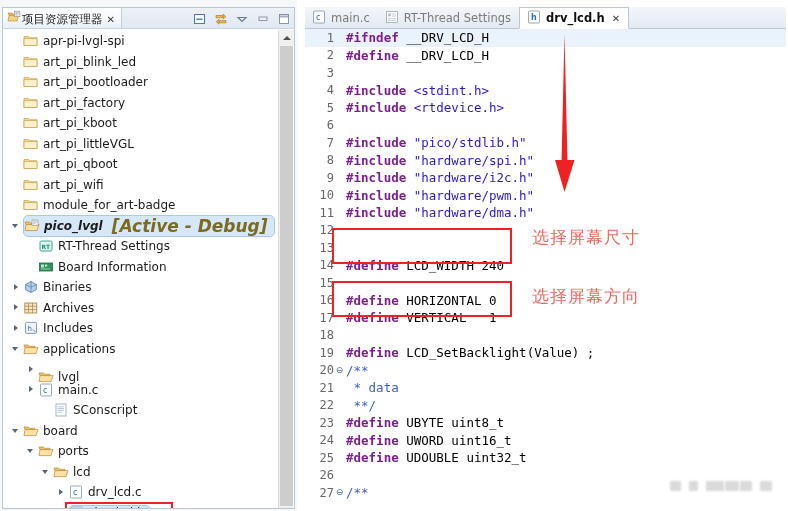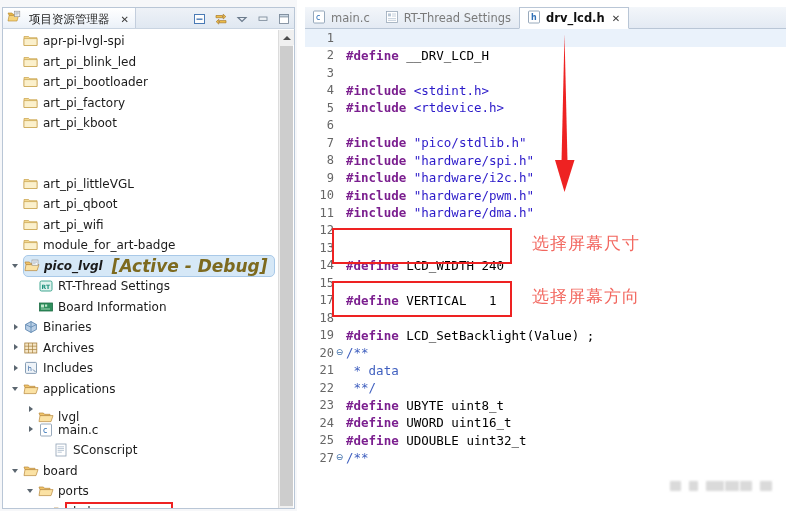--- a/index.html
+++ b/index.html
@@ -31,21 +31,21 @@
     border: 1px solid #b9c6d6;
     border-bottom: none;
   }
   #explorer-tab {
     position: absolute;
     left: 0px; top: 0px;
     height: 22px;
     padding: 0 6px 0 4px;
     background: linear-gradient(to bottom,#ffffff 0%, #f2f6fb 60%, #e8eff7 100%);
     border-right: 1px solid #c3cedd;
-    display: flex; align-items: center; gap: 8px;
+    display: flex; align-items: center; gap: 1px;
     white-space: nowrap;
   }
   #explorer-tab .tab-label {
     font-size: 11.5px;
     color: #1c1c1c;
     font-family: "DejaVu Sans","Liberation Sans", sans-serif;
   }
   .close-x {
     font-size: 10px; color: #3a3a3a; margin-left: 3px;
     font-family: "DejaVu Sans", sans-serif;
@@ -352,21 +352,21 @@
           <div class="trow" style="padding-left: 4px;">
             <span class="arrow"></span>
             <span style="display: flex; align-items: center;">
               <span class="ticon"><svg width="16" height="14" viewBox="0 0 16 14">
                   <path d="M1 2.5h4.6l1.1 1.2H14v7.8H1z" fill="#f3d890" stroke="#c8a24a" stroke-width=".7"></path>
                   <path d="M1 4.6h13v6.9H1z" fill="#fbf0cc" stroke="#c8a24a" stroke-width=".7"></path>
                 </svg></span>
               <span class="tlabel">art_pi_kboot</span>
             </span>
           </div>
-          <div class="trow" style="padding-left: 4px; margin-top: 40px;">
+          <div class="trow" style="padding-left: 4px;">
             <span class="arrow"></span>
             <span style="display: flex; align-items: center;">
               <span class="ticon"><svg width="16" height="14" viewBox="0 0 16 14">
                   <path d="M1 2.5h4.6l1.1 1.2H14v7.8H1z" fill="#f3d890" stroke="#c8a24a" stroke-width=".7"></path>
                   <path d="M1 4.6h13v6.9H1z" fill="#fbf0cc" stroke="#c8a24a" stroke-width=".7"></path>
                 </svg></span>
               <span class="tlabel">art_pi_littleVGL</span>
             </span>
           </div>
           <div class="trow" style="padding-left: 4px;">
@@ -585,51 +585,53 @@
           <span style="display: block;"><svg width="16" height="14" viewBox="0 0 16 14">
               <rect x="2.5" y="1" width="11" height="12" rx="1" fill="#ffffff" stroke="#7f94ab" stroke-width=".8"></rect>
               <text x="5" y="10" font-size="8" font-family="DejaVu Sans" fill="#2f6fb5">h</text>
             </svg></span>
           <span>drv_lcd.h</span>
           <span class="close-x">✕</span>
         </div>
       </div>
     <div id="editor-body">
       <div id="code">
-          <div class="cline cur"><span class="gutter">1</span><span class="foldcol"></span></div>
+          <div class="cline cur"><span class="gutter">1</span><span class="foldcol"></span><span class="ctext"><span class="kw">#ifndef </span><span>__DRV_LCD_H</span></span></div>
           <div class="cline"><span class="gutter">2</span><span class="foldcol"></span><span class="ctext"><span class="kw">#define </span><span>__DRV_LCD_H</span></span></div>
           <div class="cline"><span class="gutter">3</span><span class="foldcol"></span><span class="ctext"></span></div>
           <div class="cline"><span class="gutter">4</span><span class="foldcol"></span><span class="ctext"><span class="kw">#include </span><span class="hdr">&lt;stdint.h&gt;</span></span></div>
           <div class="cline"><span class="gutter">5</span><span class="foldcol"></span><span class="ctext"><span class="kw">#include </span><span class="hdr">&lt;rtdevice.h&gt;</span></span></div>
           <div class="cline"><span class="gutter">6</span><span class="foldcol"></span><span class="ctext"></span></div>
           <div class="cline"><span class="gutter">7</span><span class="foldcol"></span><span class="ctext"><span class="kw">#include </span><span class="str">"pico/stdlib.h"</span></span></div>
           <div class="cline"><span class="gutter">8</span><span class="foldcol"></span><span class="ctext"><span class="kw">#include </span><span class="str">"hardware/spi.h"</span></span></div>
           <div class="cline"><span class="gutter">9</span><span class="foldcol"></span><span class="ctext"><span class="kw">#include </span><span class="str">"hardware/i2c.h"</span></span></div>
           <div class="cline"><span class="gutter">10</span><span class="foldcol"></span><span class="ctext"><span class="kw">#include </span><span class="str">"hardware/pwm.h"</span></span></div>
           <div class="cline"><span class="gutter">11</span><span class="foldcol"></span><span class="ctext"><span class="kw">#include </span><span class="str">"hardware/dma.h"</span></span></div>
           <div class="cline"><span class="gutter">12</span><span class="foldcol"></span><span class="ctext"></span></div>
           <div class="cline"><span class="gutter">13</span><span class="foldcol"></span></div>
           <div class="cline"><span class="gutter">14</span><span class="foldcol"></span><span class="ctext"><span class="kw">#define </span><span>LCD_WIDTH 240</span></span></div>
           <div class="cline"><span class="gutter">15</span><span class="foldcol"></span><span class="ctext"></span></div>
+          <div class="cline"><span class="gutter">16</span><span class="foldcol"></span><span class="ctext"><span class="kw">#define </span><span>HORIZONTAL 0</span></span></div>
           <div class="cline"><span class="gutter">17</span><span class="foldcol"></span><span class="ctext"><span class="kw">#define </span><span>VERTICAL   1</span></span></div>
           <div class="cline"><span class="gutter">18</span><span class="foldcol"></span><span class="ctext"></span></div>
           <div class="cline"><span class="gutter">19</span><span class="foldcol"></span><span class="ctext"><span class="kw">#define </span><span>LCD_SetBacklight(Value) ;</span></span></div>
           <div class="cline"><span class="gutter">20</span><span class="foldcol">⊖</span><span class="ctext"><span class="cmtb">/**</span></span></div>
           <div class="cline"><span class="gutter">21</span><span class="foldcol"></span><span class="ctext"><span class="cmtb"> * data</span></span></div>
           <div class="cline"><span class="gutter">22</span><span class="foldcol"></span><span class="ctext"><span class="cmtb"> **/</span></span></div>
           <div class="cline"><span class="gutter">23</span><span class="foldcol"></span><span class="ctext"><span class="kw">#define </span><span>UBYTE uint8_t</span></span></div>
           <div class="cline"><span class="gutter">24</span><span class="foldcol"></span><span class="ctext"><span class="kw">#define </span><span>UWORD uint16_t</span></span></div>
           <div class="cline"><span class="gutter">25</span><span class="foldcol"></span><span class="ctext"><span class="kw">#define </span><span>UDOUBLE uint32_t</span></span></div>
+          <div class="cline"><span class="gutter">26</span><span class="foldcol"></span><span class="ctext"></span></div>
           <div class="cline"><span class="gutter">27</span><span class="foldcol">⊖</span><span class="ctext"><span class="cmtb">/**</span></span></div>
         </div>
 
       <div class="code-redbox" style="left:27px; top:199px; width:180px; height:36px;"></div>
       <div class="code-redbox" style="left:27px; top:252px; width:180px; height:36px;"></div>
 
-      <div class="cn-note" style="left:227px; top:203px;">选择屏幕尺寸</div>
+      <div class="cn-note" style="left:227px; top:197px;">选择屏幕尺寸</div>
       <div class="cn-note" style="left:227px; top:256px;">选择屏幕方向</div>
 
       <svg id="red-arrow" style="left:240px; top:5px;" width="40" height="165" viewBox="0 0 40 165">
         <path d="M19.5 0 L22.5 128 L16.5 128 Z" fill="#ee2222"></path>
         <path d="M19.5 158 L10 126 L29.5 126 Z" fill="#ee2222"></path>
       </svg>
     </div>
   </div>
 
   <div id="bottom-blur">

